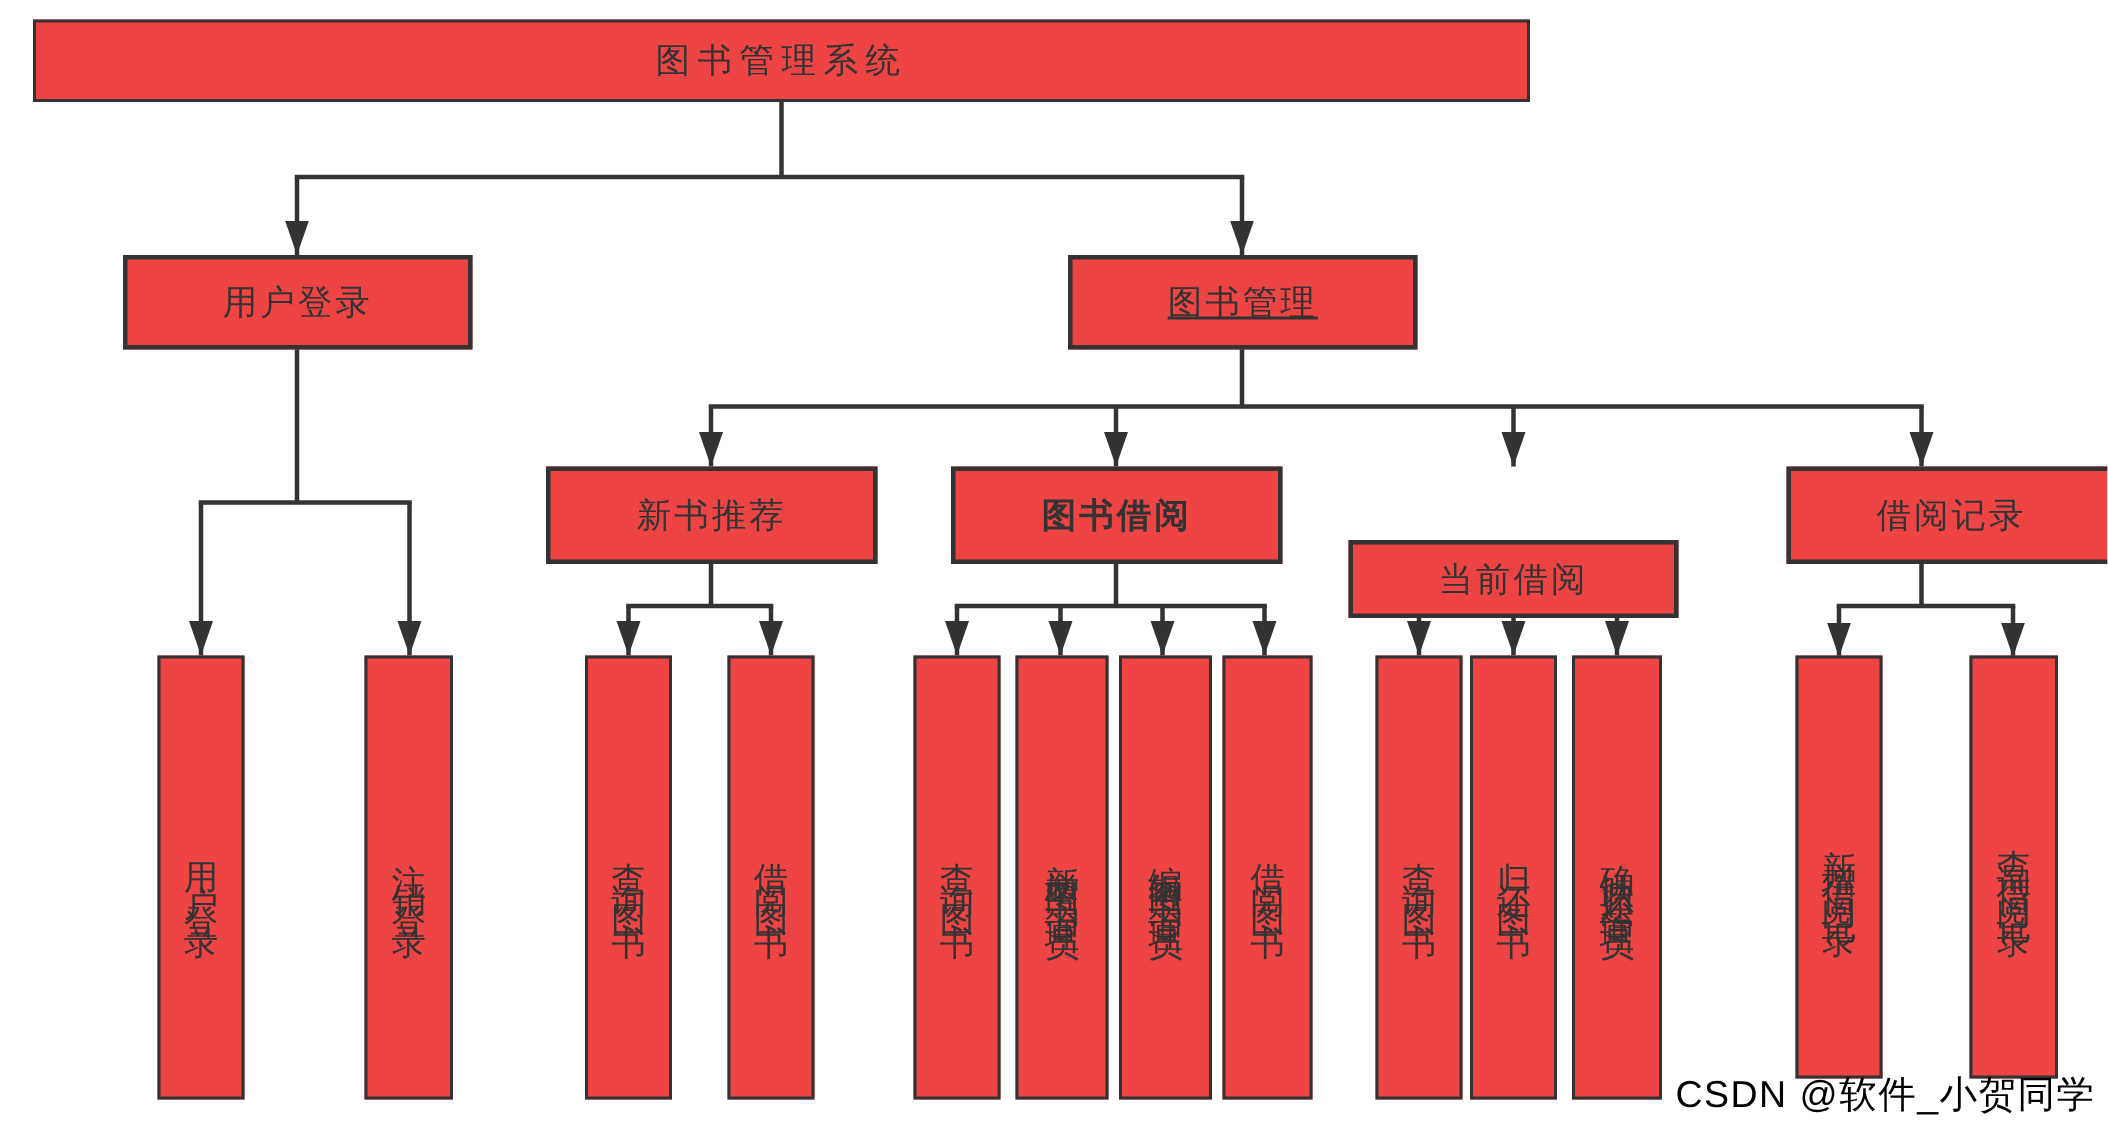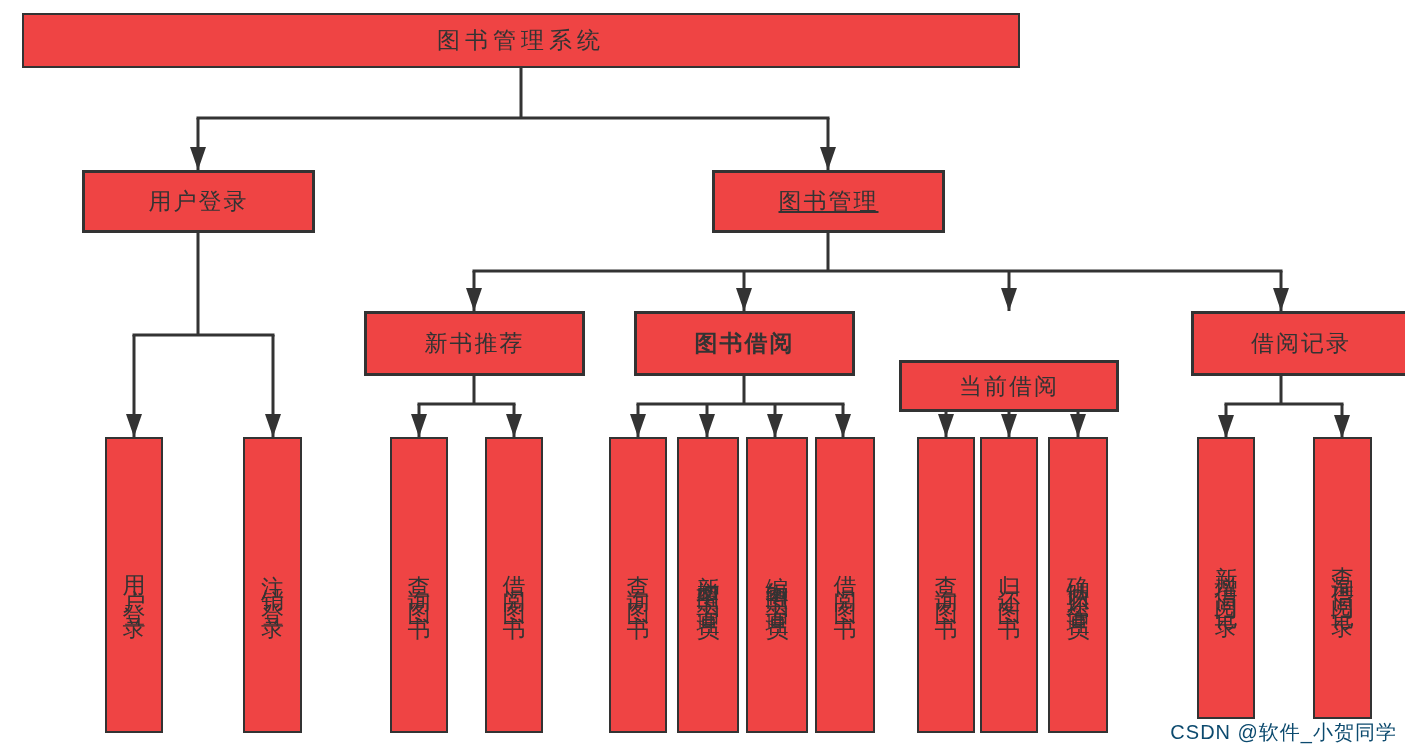--- a/index.html
+++ b/index.html
@@ -70,22 +70,22 @@
   #lf-query-book-3  { left: 917px;  width: 58px; }
   #lf-return-book   { left: 980px;  width: 58px; }
   #lf-confirm-return{ left: 1048px; width: 60px; }
   #lf-add-record    { left: 1197px; width: 58px; height: 282px; }
   #lf-query-record  { left: 1313px; width: 59px; height: 282px; }
 
   #watermark {
     position: absolute;
     right: 8px;
     bottom: 1px;
-    font-size: 20px;
-    color: #0c4a6e;
+    font-size: 25px;
+    color: #000000;
     letter-spacing: 1px;
     z-index: 3;
     white-space: nowrap;
   }
 </style>
 </head>
 <body>
 
 <div id="canvas">
 

